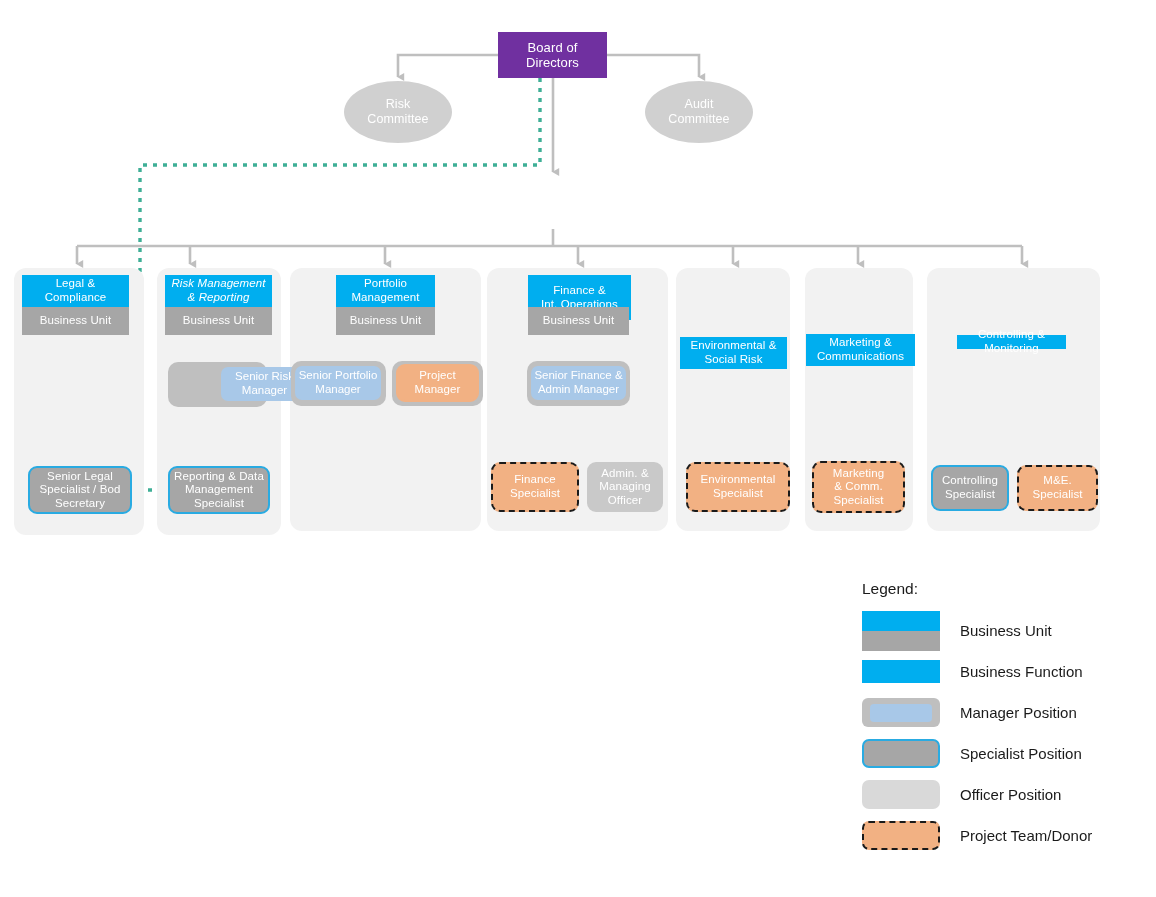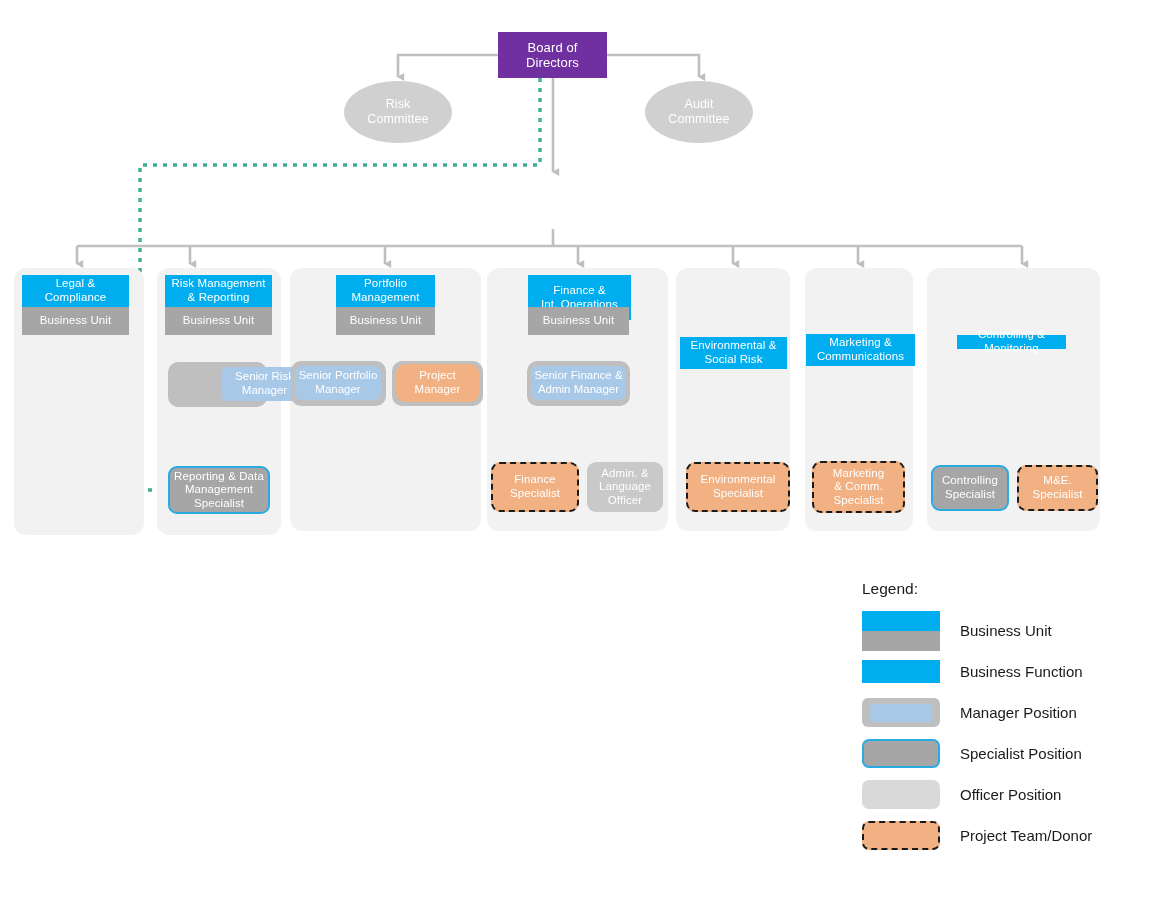--- a/index.html
+++ b/index.html
@@ -218,22 +218,29 @@
 
   <div class="node bf" style="left:22px; top:275px; width:107px; height:32px;">
     <span>
       <span>Legal &amp;</span><br>
       <span>Compliance</span>
     </span>
   </div>
   <div class="node bu" style="left:22px; top:307px; width:107px; height:28px;">
     <span>Business Unit</span>
   </div>
-
-  <div class="node bf" style="left:165px; top:275px; width:107px; height:32px;">
+  <div class="node spec" style="left:28px; top:466px; width:104px; height:48px;">
+    <span>
+      <span>Senior Legal</span><br>
+      <span>Specialist / Bod</span><br>
+      <span>Secretary</span>
+    </span>
+  </div>
+
+  <div class="node bf" style="left:165px; top:275px; width:107px; height:32px;font-style:italic;">
     <span>
       <span>Risk Management</span><br>
       <span>&amp; Reporting</span>
     </span>
   </div>
   <div class="node bu" style="left:165px; top:307px; width:107px; height:28px;">
     <span>Business Unit</span>
   </div>
   <div class="mgr-frame" style="left:168px; top:362px; width:99px; height:45px;"></div>
   <div class="mgr" style="left:174px; top:367px; width:87px; height:34px;margin-left:47px;">
@@ -292,21 +299,21 @@
   </div>
   <div class="node donor" style="left:491px; top:462px; width:88px; height:50px;">
     <span>
       <span>Finance</span><br>
       <span>Specialist</span>
     </span>
   </div>
   <div class="node officer" style="left:587px; top:462px; width:76px; height:50px;">
     <span>
       <span>Admin. &amp;</span><br>
-      <span>Language</span><br>
+      <span>Managing</span><br>
       <span>Officer</span>
     </span>
   </div>
 
   <div class="node bf" style="left:680px; top:337px; width:107px; height:32px;">
     <span>
       <span>Environmental &amp;</span><br>
       <span>Social Risk</span>
     </span>
   </div>

